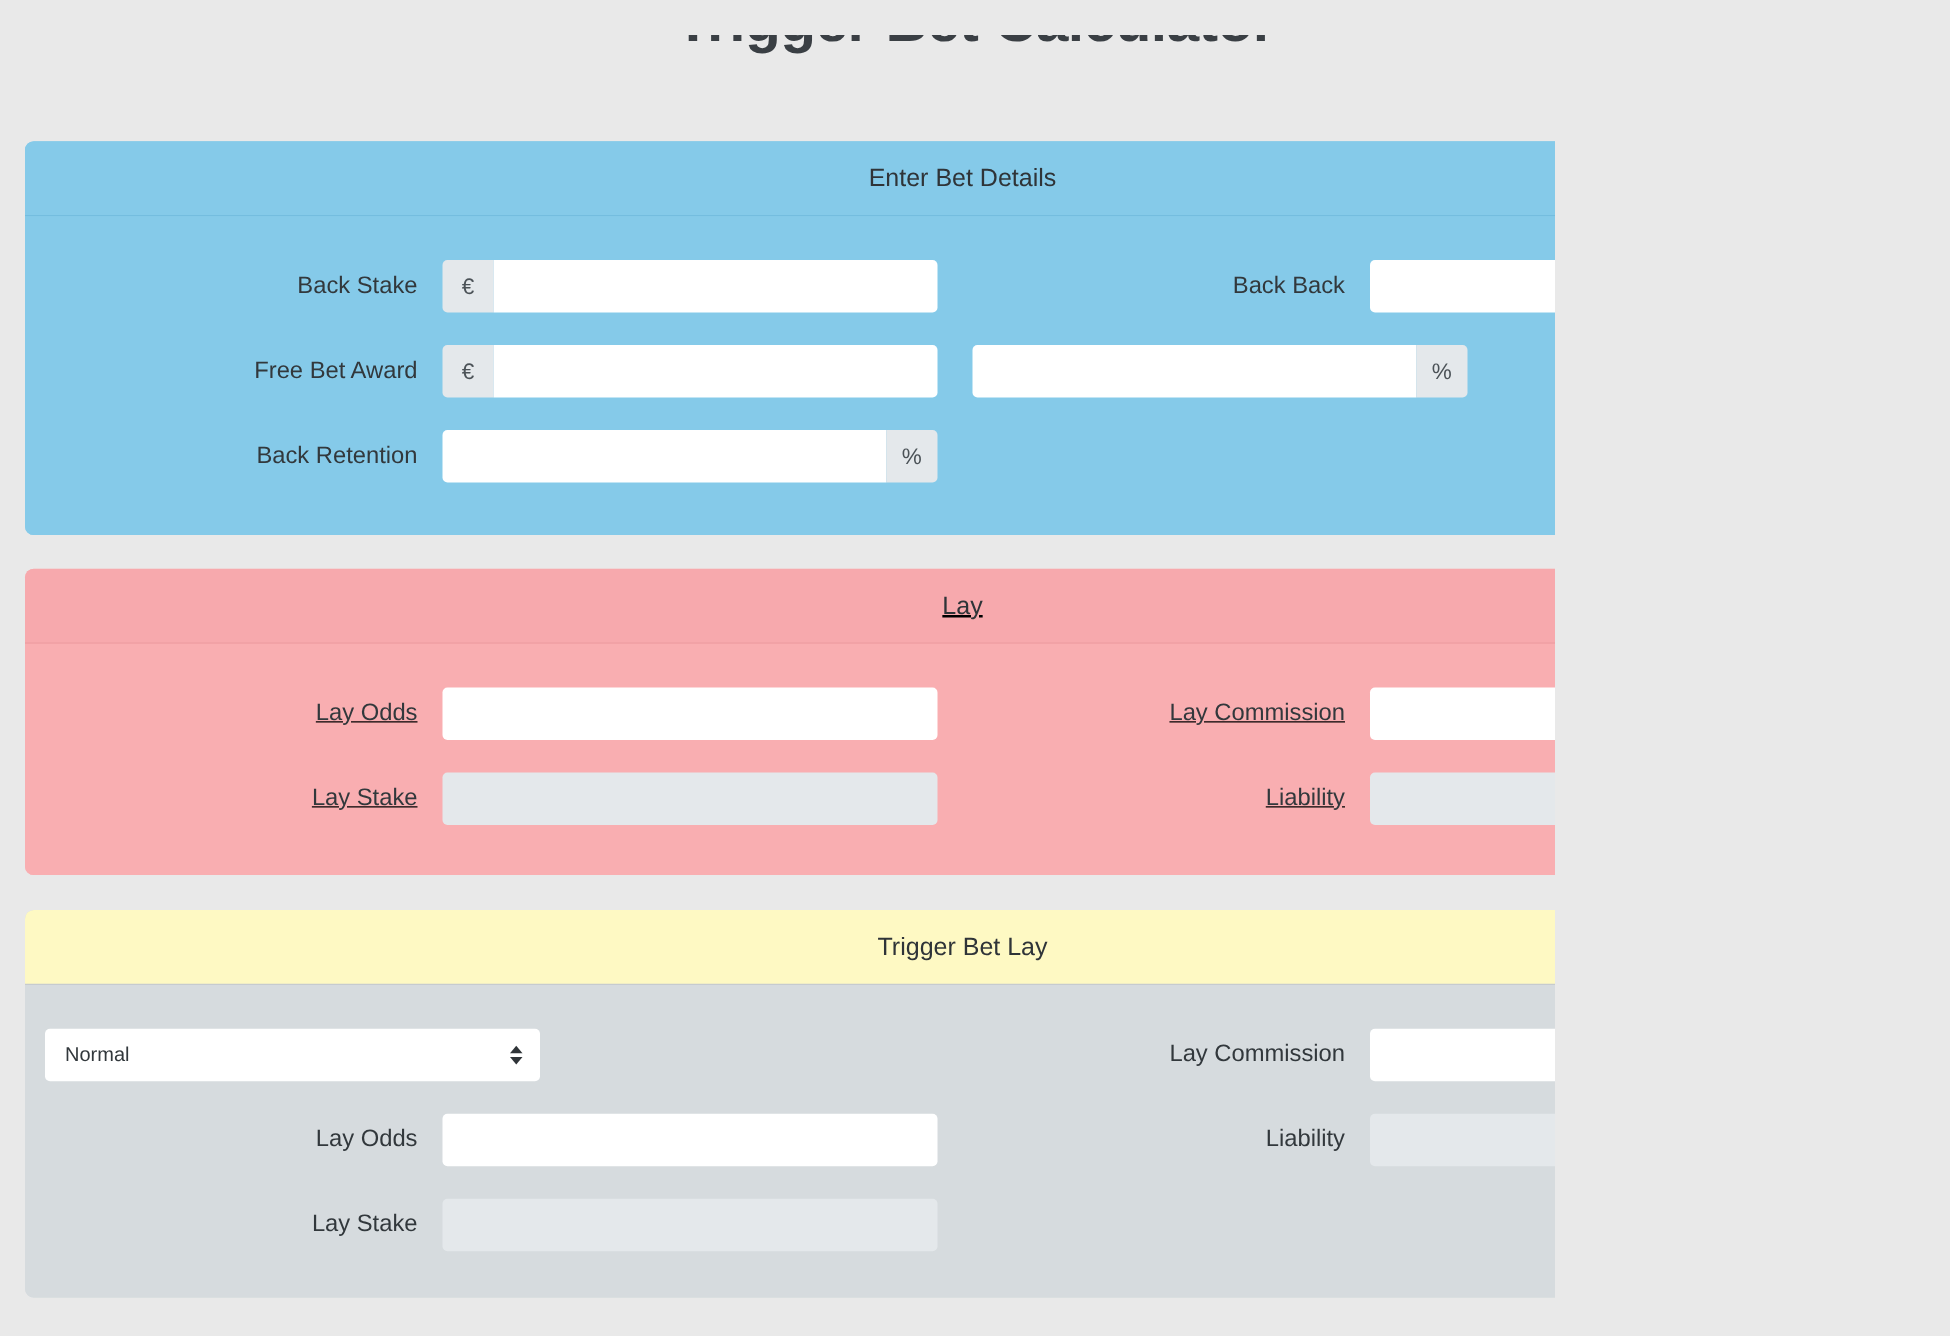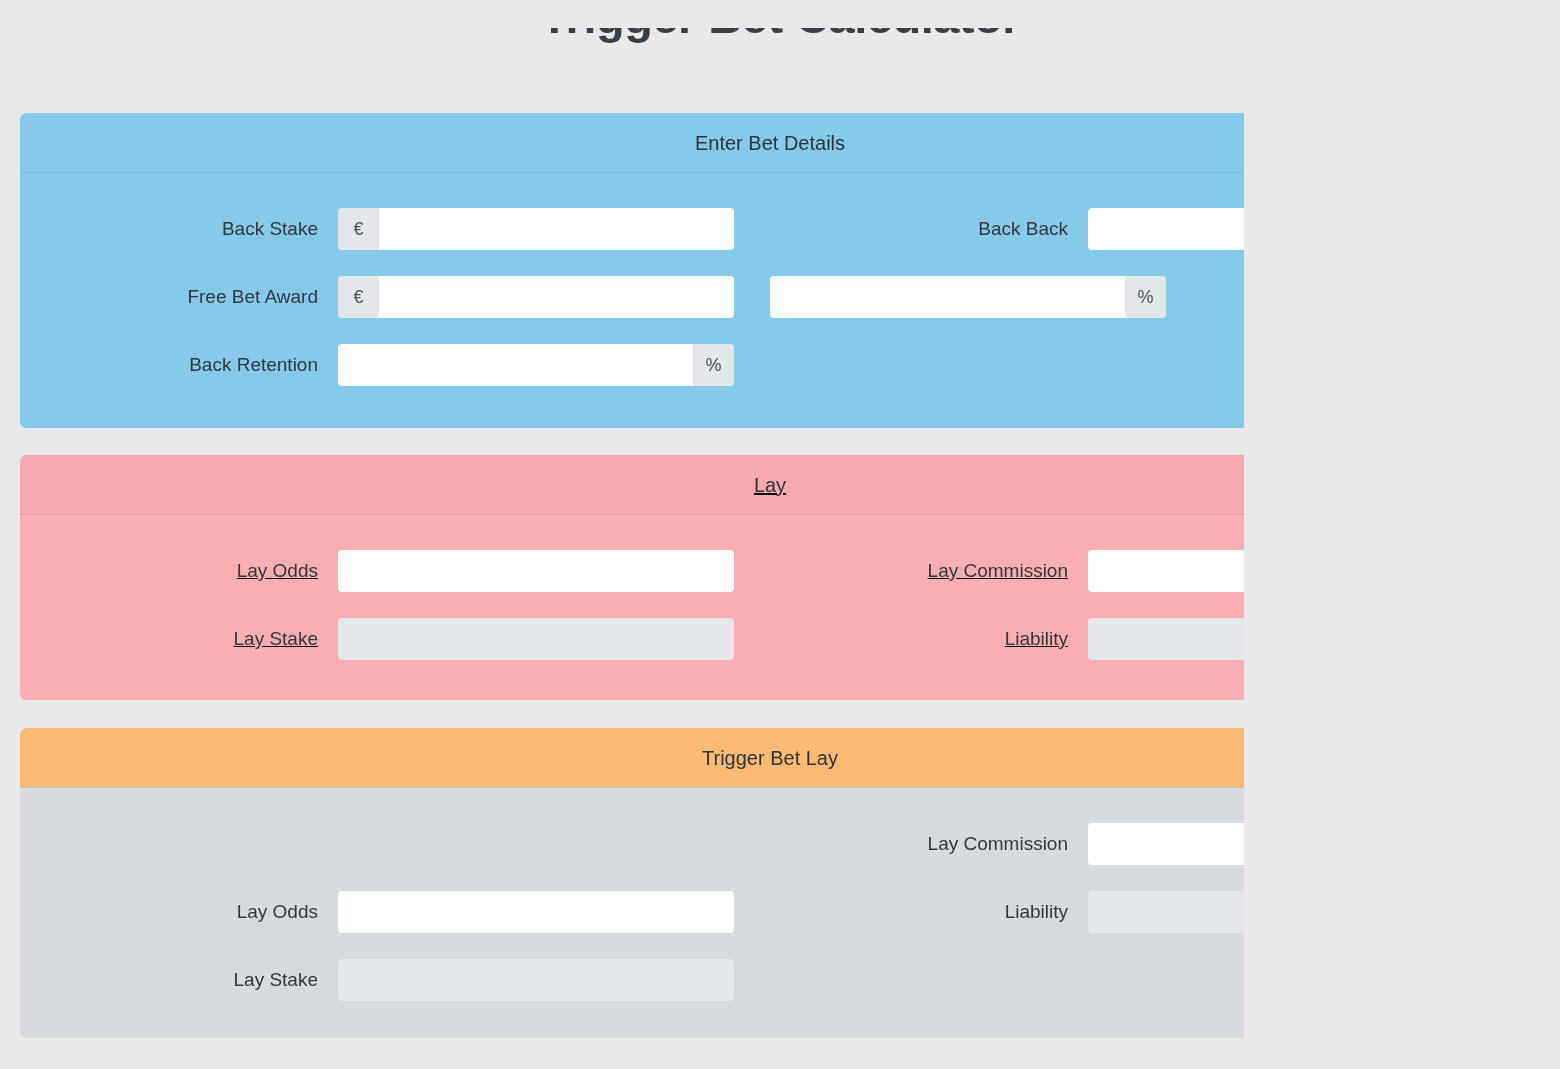--- a/index.html
+++ b/index.html
@@ -46,33 +46,33 @@
   }
   .card-header {
     height: 60px;
     line-height: 60px;
     text-align: center;
     font-size: 20px;
     color: #2f3438;
     font-weight: normal;
   }
   .card-body {
-    padding: 22px 0 30px 0;
+    padding: 22px 0 30px 16px;
   }
 
   .card-blue  { top: 85px;  height: 315px; background: #85cae9; }
   .card-blue .card-header  { background: #85cae9; border-bottom: 1px solid #74bddf; }
   .card-blue .card-body    { background: #85cae9; }
 
   .card-pink  { top: 427px; height: 245px; background: #f9aeb1; text-decoration: underline; }
   .card-pink .card-header  { background: #f7a9ad; border-bottom: 1px solid #eb9ba0; }
   .card-pink .card-body    { background: #f9aeb1; }
 
   .card-gray  { top: 700px; height: 310px; background: #d6dbde; }
-  .card-gray .card-header  { background: #fdba74; border-bottom: 1px solid #c6cbcf; }
+  .card-gray .card-header  { background: #fef9c3; border-bottom: 1px solid #c6cbcf; }
   .card-gray .card-body    { background: #d6dbde; }
 
   .card-white { top: 1041px; height: 120px; background: #f7f7f7; }
   .card-white .card-header { background: #f7f7f7; }
 
   
   .form-row {
     display: flex;
     align-items: center;
     height: 68px;
@@ -261,20 +261,29 @@
 
     </div>
   </section>
 
   <section class="card card-gray">
     <div class="card-header">Trigger Bet Lay</div>
     <div class="card-body">
 
       <div class="form-row">
         <div class="col">
+          <div class="sel-wrap">
+            <select class="sel">
+              <option>Normal</option>
+            </select>
+            <span class="sel-arrows">
+              <i class="up"></i>
+              <i class="down"></i>
+            </span>
+          </div>
         </div>
         <div class="col">
           <div class="field-label">Lay Commission</div>
           <div class="input-group">
             <input class="fld has-right" type="text" value="" style="">
             <span class="addon addon-right">%</span>
           </div>
         </div>
       </div>
 

